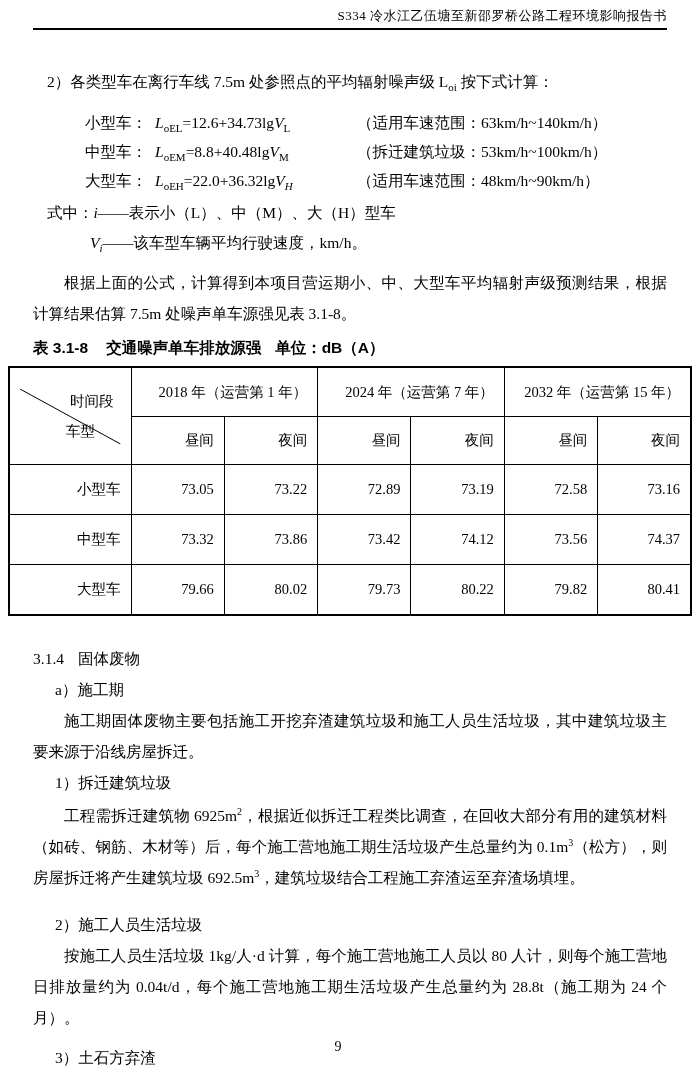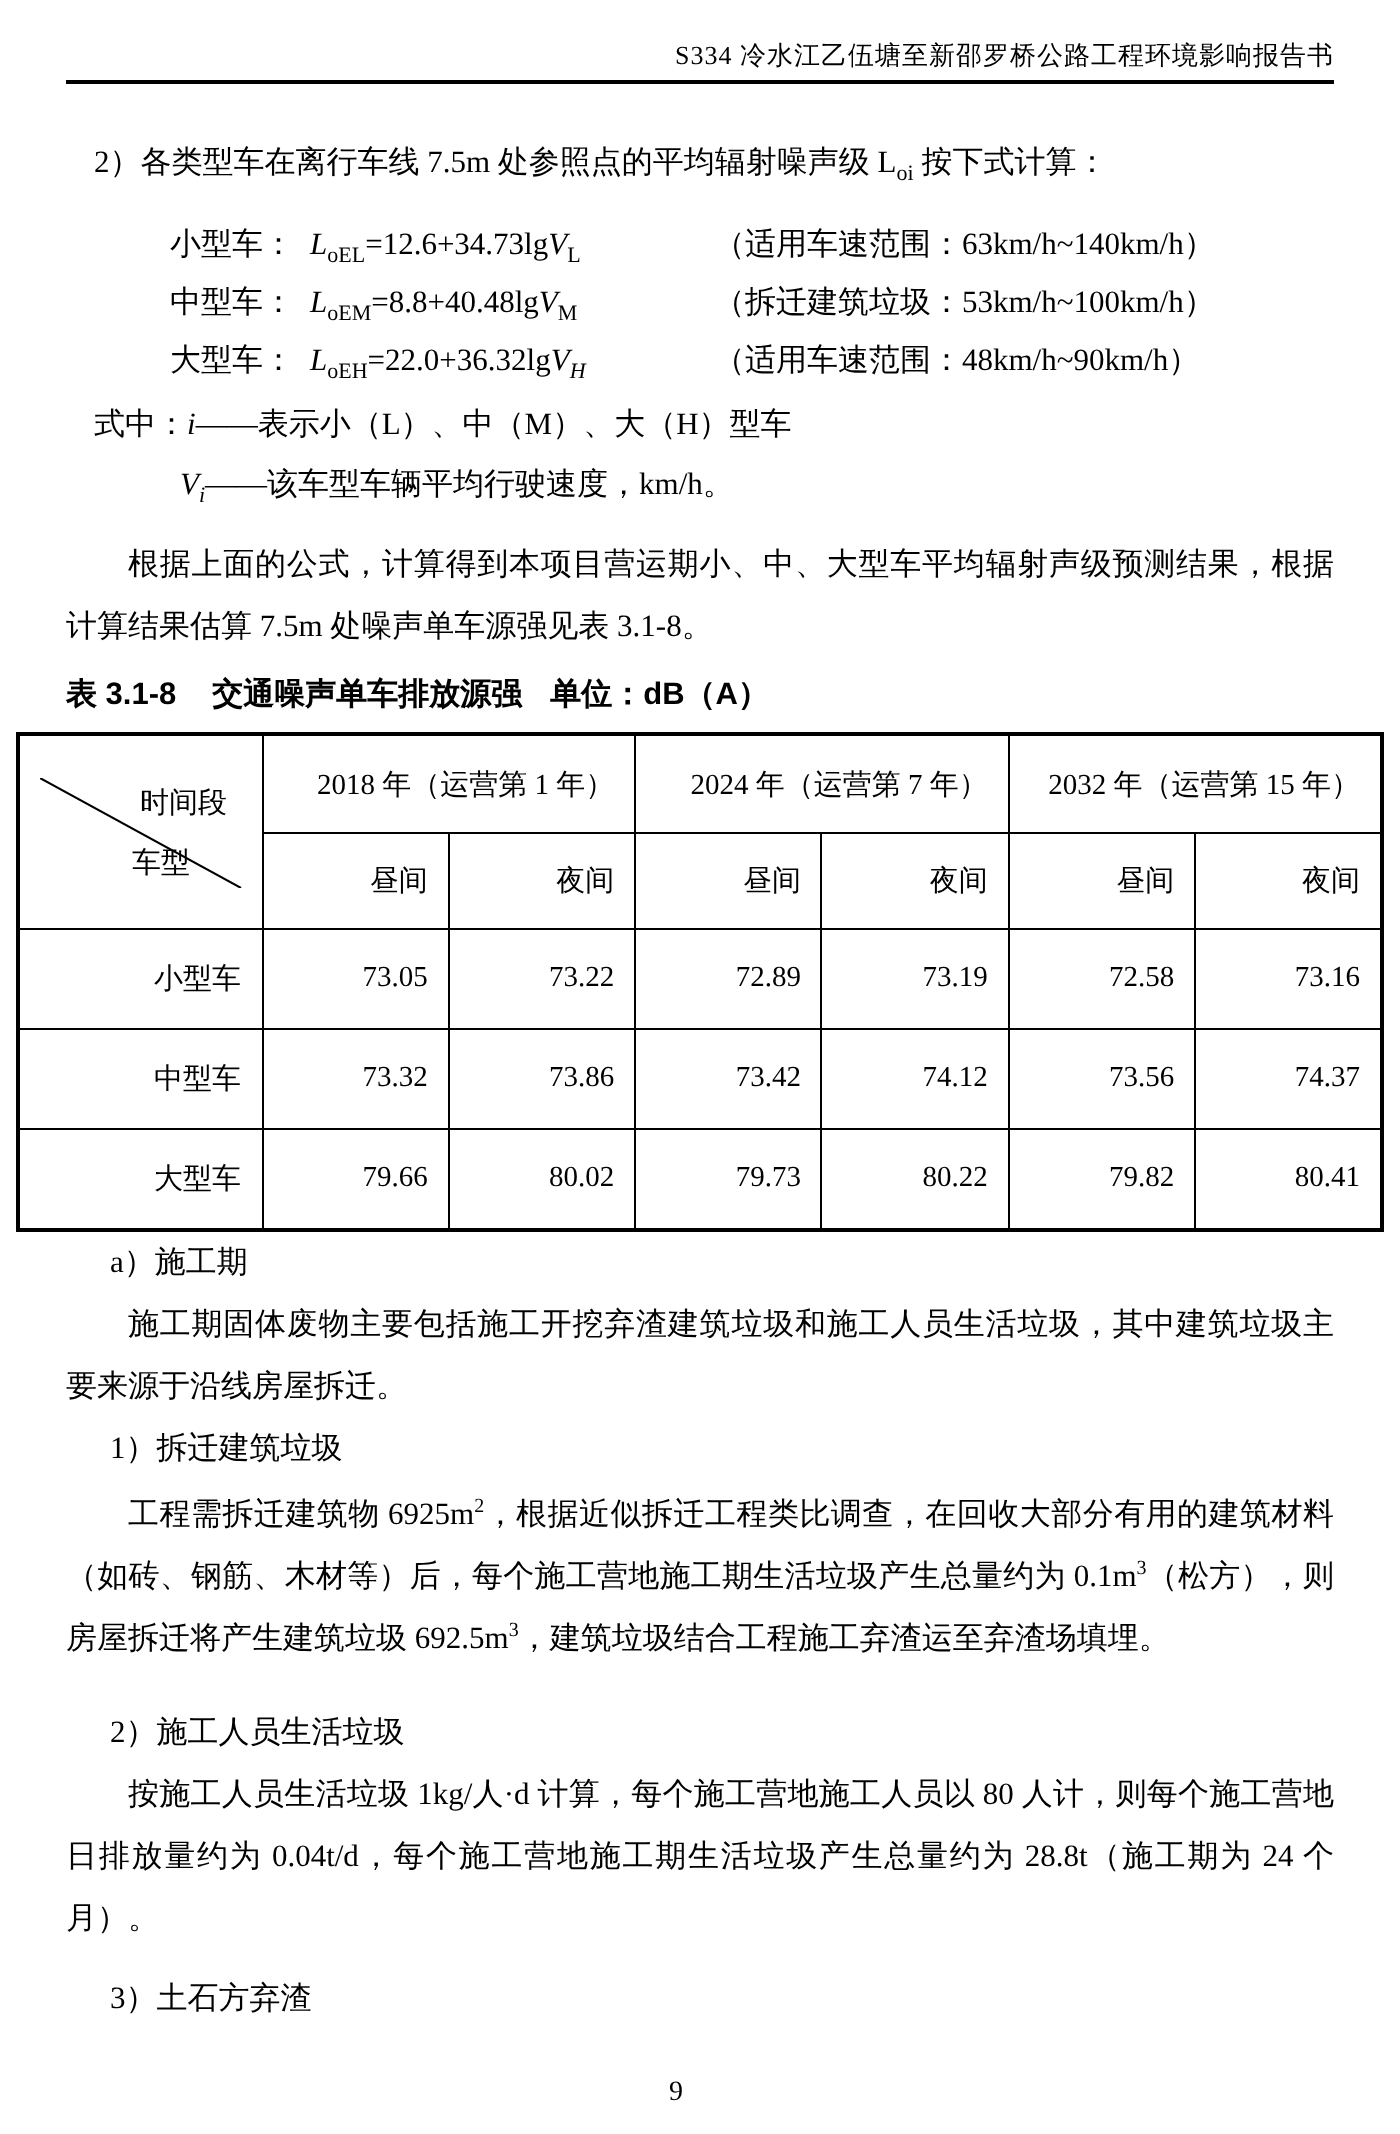--- a/index.html
+++ b/index.html
@@ -2,21 +2,21 @@
 <html><head>
 <meta charset="utf-8">
 <style>
   html,body { margin:0; padding:0; background:#e8e8e8; }
   .page {
     width:700px; height:1067px; margin:0 auto; position:relative;
     background:#fff; color:#000; overflow:hidden;
     font-family:"Liberation Serif","DejaVu Serif",serif;
   }
   
-  .page-header { position:absolute; top:12px; left:33px; right:33px; }
+  .page-header { position:absolute; top:0; left:33px; right:33px; }
   .header-title { text-align:right; font-size:13px; padding-top:7px; letter-spacing:.5px; }
   .header-rule { border:0; border-top:2.5px solid #000; margin:3px 0 0 0; }
   
   .content { position:absolute; top:32px; left:33px; right:33px; font-size:15.5px; }
   .content p { margin:0; }
   .item-line { padding-left:14px; line-height:31px; margin-top:34px !important; }
   .formulas { margin-top:11px; }
   .formula-row { line-height:29px; padding-left:52px; }
   .f-left { display:inline-block; width:272px; }
   .f-label { margin-right:8px; }
@@ -142,20 +142,21 @@
         <td>79.66</td>
         <td>80.02</td>
         <td>79.73</td>
         <td>80.22</td>
         <td>79.82</td>
         <td>80.41</td>
       </tr>
     </tbody>
       </table>
 
+    <p class="section-heading"><span>3.1.4</span><span class="h-text">固体废物</span></p>
 
     <p class="sub-item">a）施工期</p>
 
     <p class="para">施工期固体废物主要包括施工开挖弃渣建筑垃圾和施工人员生活垃圾，其中建筑垃圾主要来源于沿线房屋拆迁。</p>
 
     <p class="sub-item">1）拆迁建筑垃圾</p>
 
     <p class="para demo-para"><span>工程需拆迁建筑物 6925m</span><sup class="sp">2</sup><span>，根据近似拆迁工程类比调查，在回收大部分有用的建筑材料（如砖、钢筋、木材等）后，每个施工营地施工期生活垃圾产生总量约为 0.1m</span><sup class="sp">3</sup><span>（松方），则房屋拆迁将产生建筑垃圾 692.5m</span><sup class="sp">3</sup><span>，建筑垃圾结合工程施工弃渣运至弃渣场填埋。</span></p>
 
     <p class="sub-item sub-item-gap">2）施工人员生活垃圾</p>

